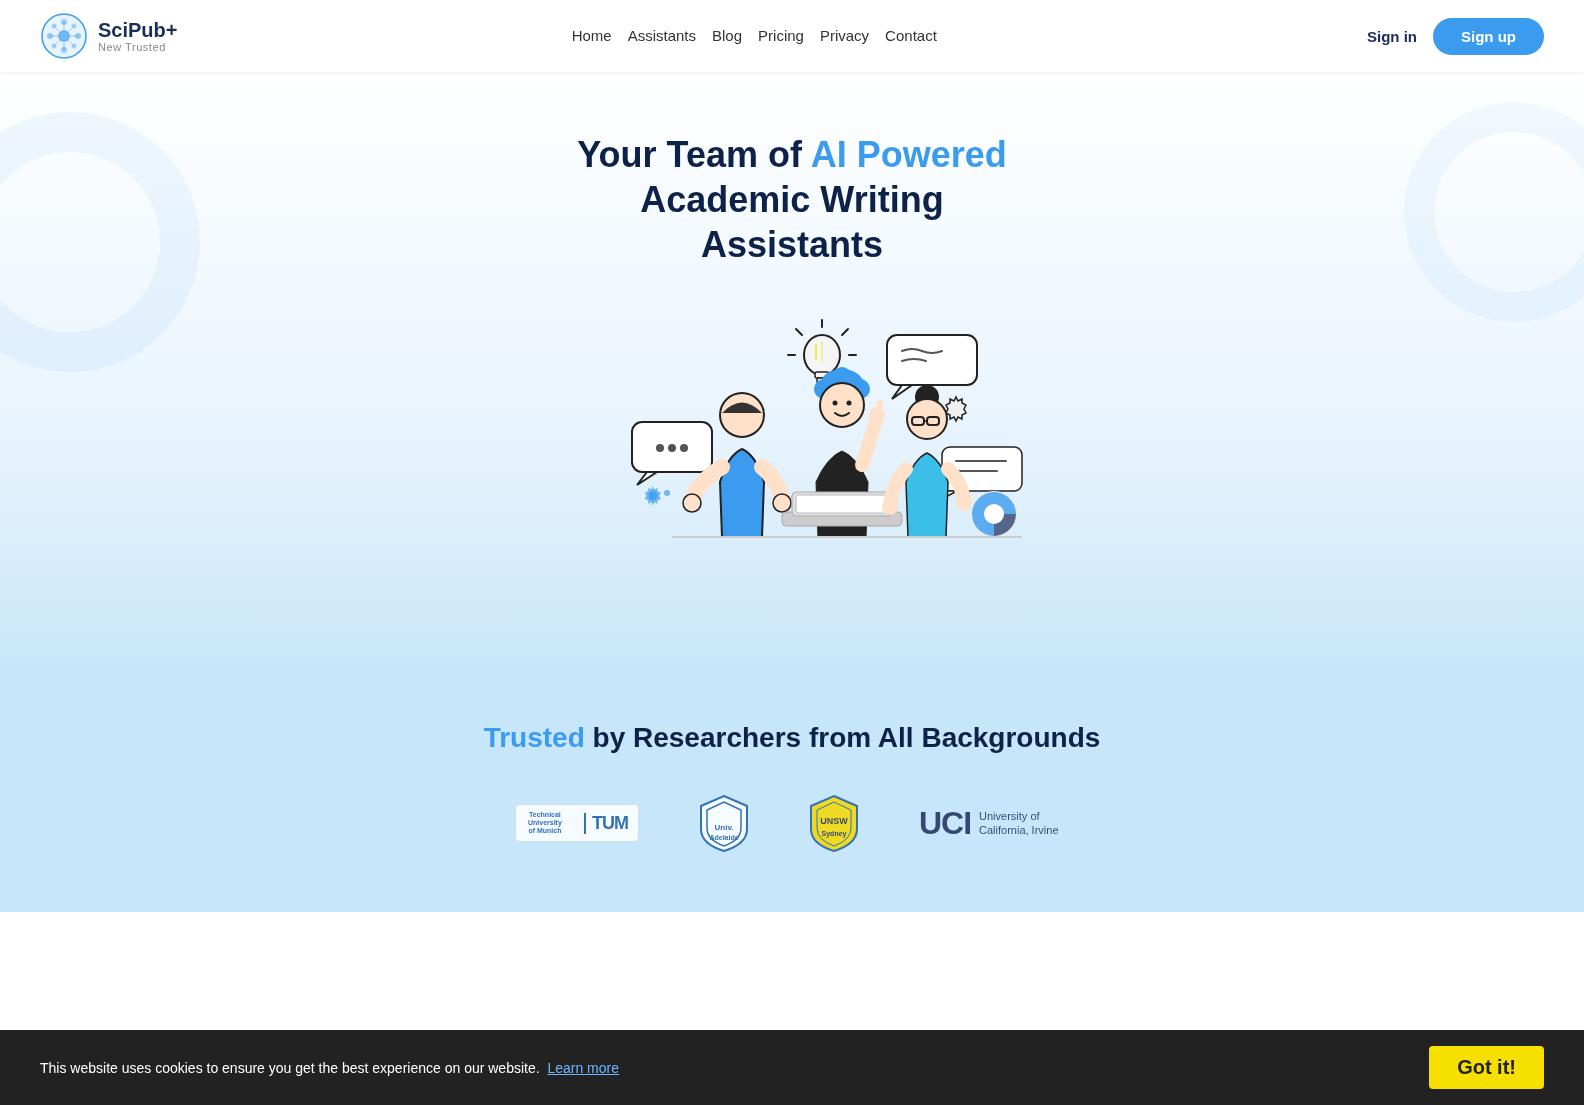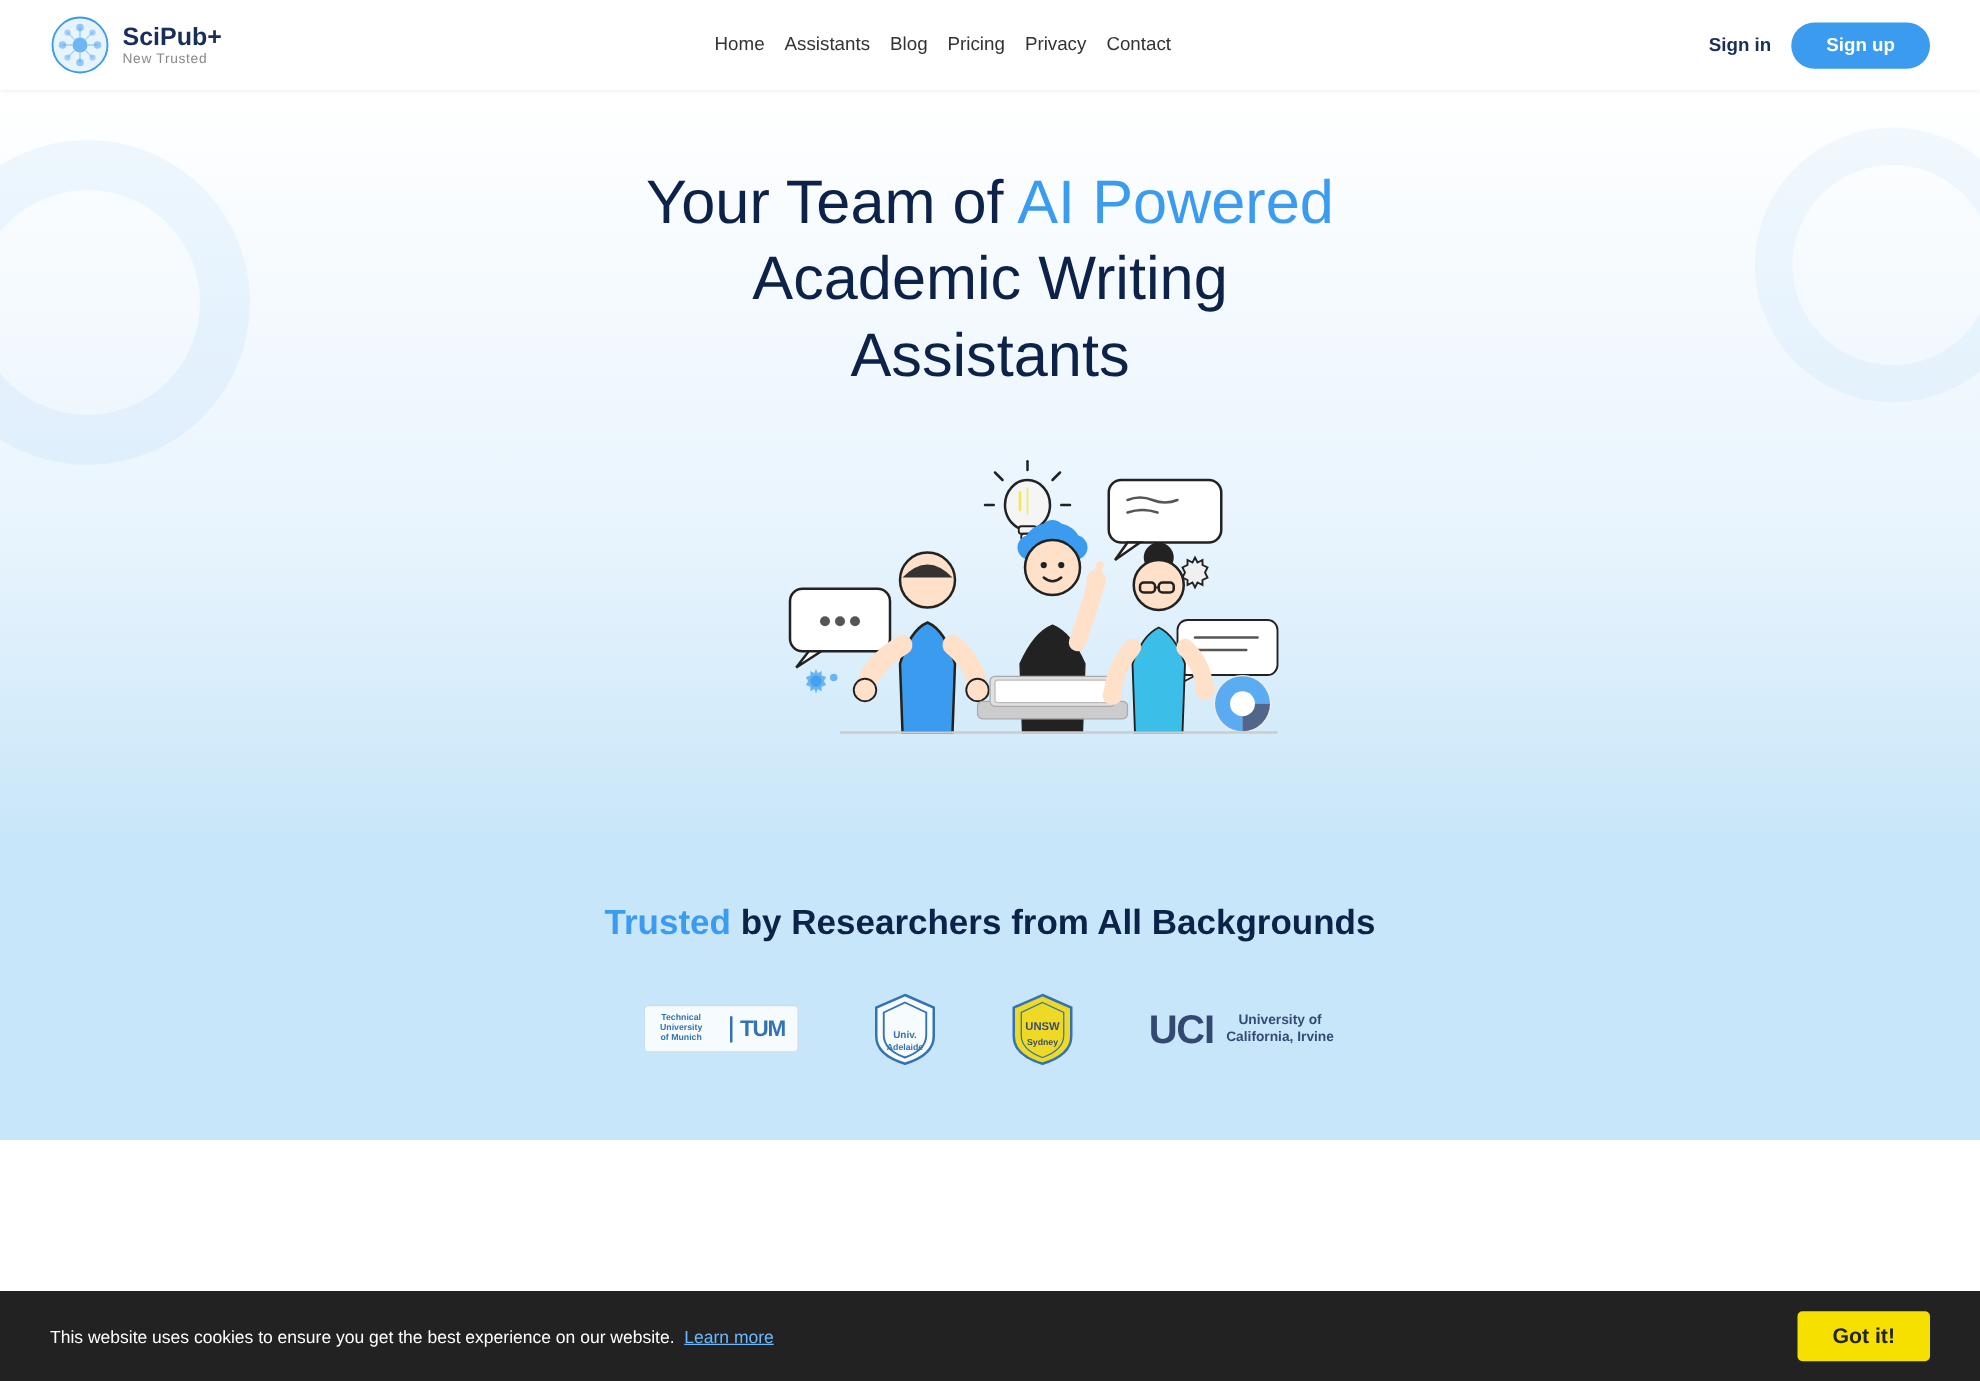--- a/index.html
+++ b/index.html
@@ -71,22 +71,22 @@
       min-height: 600px;
       display: flex;
       flex-direction: column;
       align-items: center;
       padding: 60px 40px 0;
       position: relative;
       overflow: hidden;
     }
     .hero-title {
       text-align: center;
-      font-size: 49px;
-      font-weight: 400;
+      font-size: 36px;
+      font-weight: 700;
       color: #0d2248;
       line-height: 1.25;
       max-width: 700px;
       margin-bottom: 40px;
     }
     .hero-title .highlight { color: #3b9bef; }
 
     
     .deco-left {
       position: absolute;
@@ -152,21 +152,21 @@
       font-size: 14px;
       z-index: 100;
     }
     .cookie-link { color: #6cb8ff; text-decoration: underline; cursor: pointer; }
     .btn-gotit {
       background: #f5e000;
       color: #222;
       border: none;
       border-radius: 4px;
       padding: 10px 28px;
-      font-size: 17px;
+      font-size: 20px;
       font-weight: 700;
       cursor: pointer;
       white-space: nowrap;
     }
 
     
     .illustration-svg {
       width: 520px;
       height: 250px;
     }
@@ -380,21 +380,21 @@
       <svg width="50" height="58" viewBox="0 0 50 58">
         <path d="M25 2 L48 12 L48 35 Q48 50 25 57 Q2 50 2 35 L2 12 Z" fill="#f5d800" stroke="#1a5fa8" stroke-width="2"></path>
         <path d="M25 8 L42 16 L42 34 Q42 46 25 52 Q8 46 8 34 L8 16 Z" fill="none" stroke="#1a5fa8" stroke-width="1"></path>
         <text x="25" y="30" text-anchor="middle" font-size="9" fill="#1a2e5a" font-weight="900">UNSW</text>
         <text x="25" y="42" text-anchor="middle" font-size="7" fill="#1a2e5a" font-weight="600">Sydney</text>
       </svg>
     </div>
 
     <div class="uni-logo">
       <div style="font-size:32px;font-weight:900;color:#1a2e5a;letter-spacing:-1px;">UCI</div>
-      <div style="font-size:11px;color:#1a2e5a;font-weight:700;line-height:1.3;max-width:90px;text-align:center;">University of California, Irvine</div>
+      <div style="font-size:11px;color:#1a2e5a;font-weight:400;line-height:1.3;max-width:90px;">University of California, Irvine</div>
     </div>
 
   </div>
 </section>
 
 <div class="cookie-banner">
   <span>
     <span>This website uses cookies to ensure you get the best experience on our website.</span>
     &nbsp;<a class="cookie-link" href="#">Learn more</a>
   </span>

